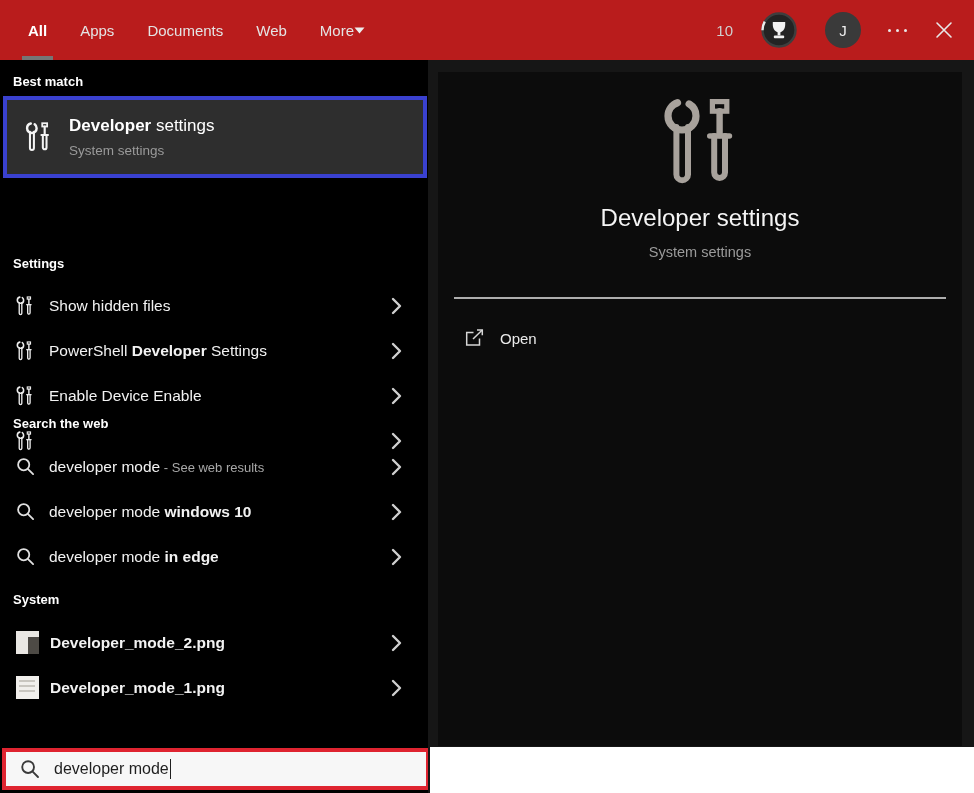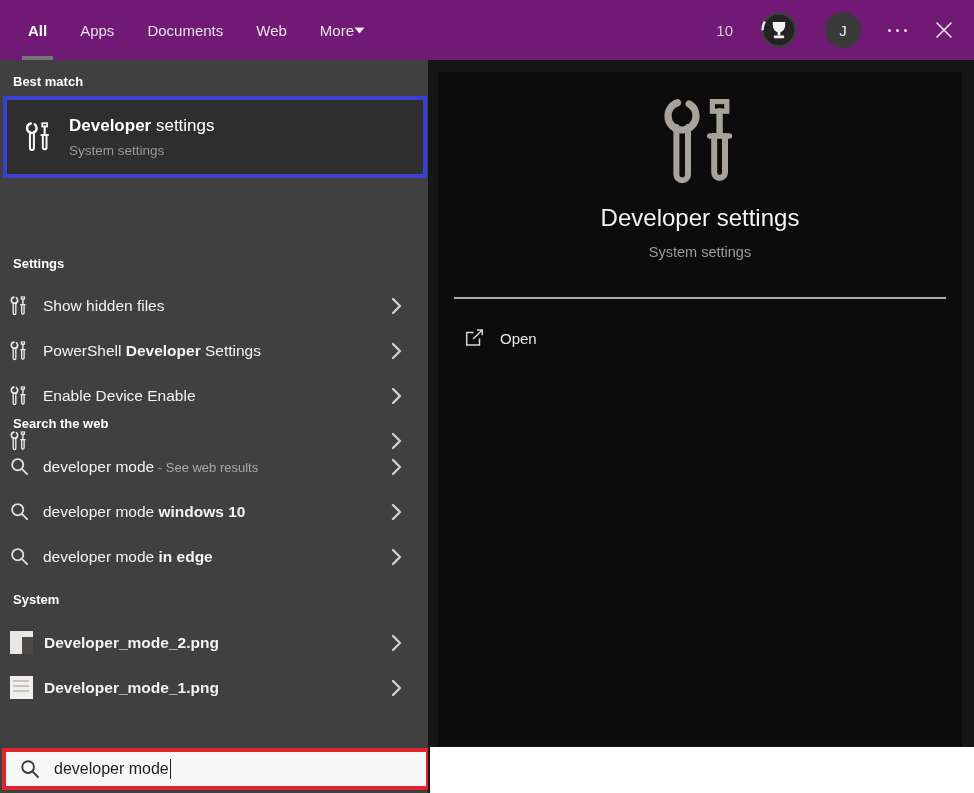--- a/index.html
+++ b/index.html
@@ -1,52 +1,52 @@
 <!DOCTYPE html>
 <html><head>
 <meta charset="utf-8">
 <style>
   * { margin:0; padding:0; box-sizing:border-box; }
   body { background:#000; font-family:"Liberation Sans", sans-serif; }
   .screen { position:relative; width:974px; height:793px; background:#1a1a1a; overflow:hidden;
             font-family:"Liberation Sans", sans-serif; }
 
   
-  .topbar { position:absolute; left:0; top:0; width:974px; height:60px; background:#701a75;
+  .topbar { position:absolute; left:0; top:0; width:974px; height:60px; background:#b91c1c;
             display:flex; align-items:center; }
   .tabs { display:flex; gap:33px; margin-left:28px; height:100%; align-items:center; }
   .tab { color:#e4e4e4; font-size:15px; position:relative; height:100%; display:flex;
          align-items:center; cursor:default; }
   .tab.active { font-weight:bold; color:#fff; }
   .tab.active .tab-underline { position:absolute; left:-6px; right:-6px; bottom:0; height:4px;
          background:#767676; }
   .tab-more { display:flex; align-items:center; gap:0; }
   .topbar-right { position:absolute; right:20px; top:0; height:60px; display:flex;
                   align-items:center; gap:27px; }
   .points { color:#cfcfcf; font-size:15px; }
   .rewards { width:38px; height:38px; }
   .avatar { width:36px; height:36px; border-radius:50%; background:#3a3a3a; color:#f0f0f0;
             font-size:15px; display:flex; align-items:center; justify-content:center; }
   .dots { display:flex; gap:5px; }
   .dots i { width:3px; height:3px; border-radius:50%; background:#e8e8e8; }
   .close-x { width:20px; height:20px; }
 
   
-  .leftpanel { position:absolute; left:0; top:60px; width:428px; height:733px; background:#404040; }
+  .leftpanel { position:absolute; left:0; top:60px; width:428px; height:733px; background:#000000; }
   .sec-header { position:absolute; left:13px; color:#fff; font-size:13px; font-weight:bold; }
 
   .best-card { position:absolute; left:3px; top:36px; width:424px; height:82px;
                border:4px solid #3a41d0; background:#2e2e2e; display:flex; align-items:center; }
   .best-icon-wrap { width:62px; display:flex; justify-content:center; }
   .best-title { color:#fff; font-size:17px; }
   .best-title b { font-weight:bold; }
   .best-sub { color:#9a9a9a; font-size:13.5px; margin-top:7px; }
 
   .row { position:absolute; left:0; width:428px; height:45px; display:flex; align-items:center;
-         padding-left:10px; }
+         padding-left:16px; }
   .row-icon { width:33px; display:flex; justify-content:flex-start; align-items:center; }
   .row-text { color:#f2f2f2; font-size:15.5px; white-space:nowrap; }
   .row-text b { font-weight:bold; }
   .row-note { color:#a8a8a8; font-size:13px; }
   .chevron { position:absolute; right:26px; top:50%; transform:translateY(-50%); }
 
   .thumb { width:23px; height:23px; margin-right:11px; }
   .thumb2 { background:#e9e7e3; position:relative; }
   .thumb2 i { position:absolute; right:0; top:6px; width:11px; height:17px; background:#4d4a45; display:block;}
   .thumb1 { background:#f1efec; position:relative; }

